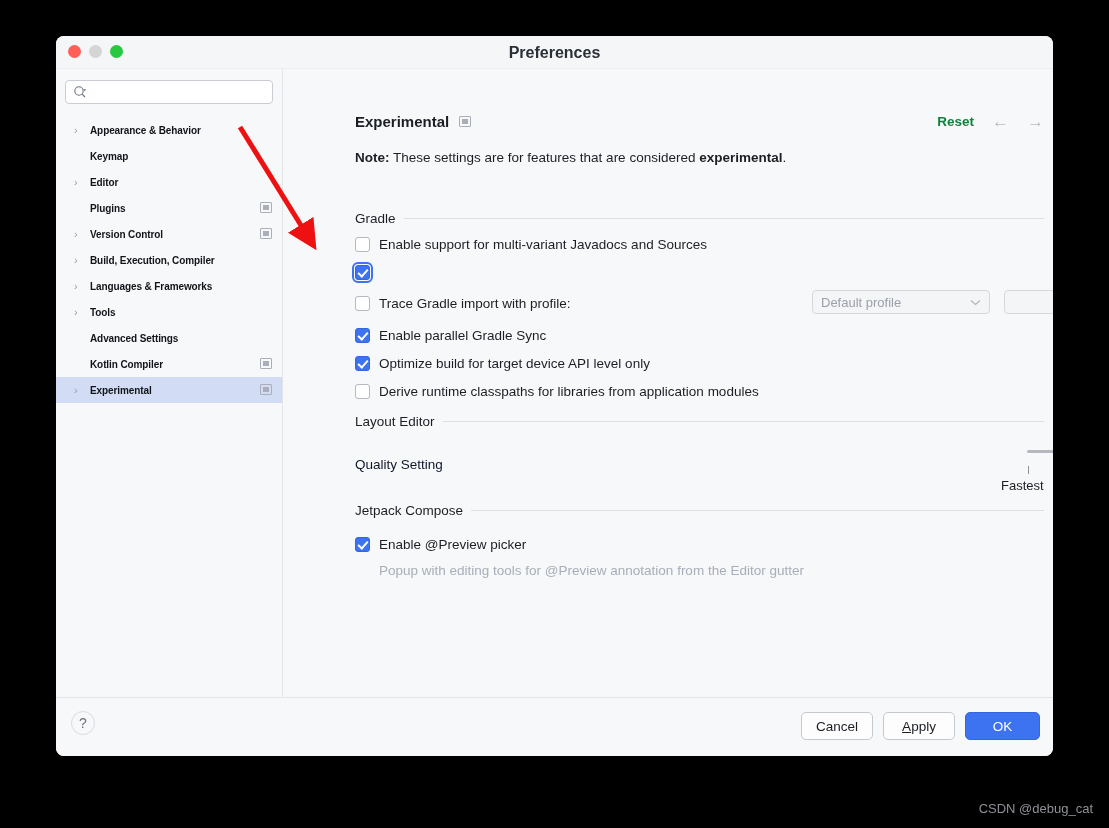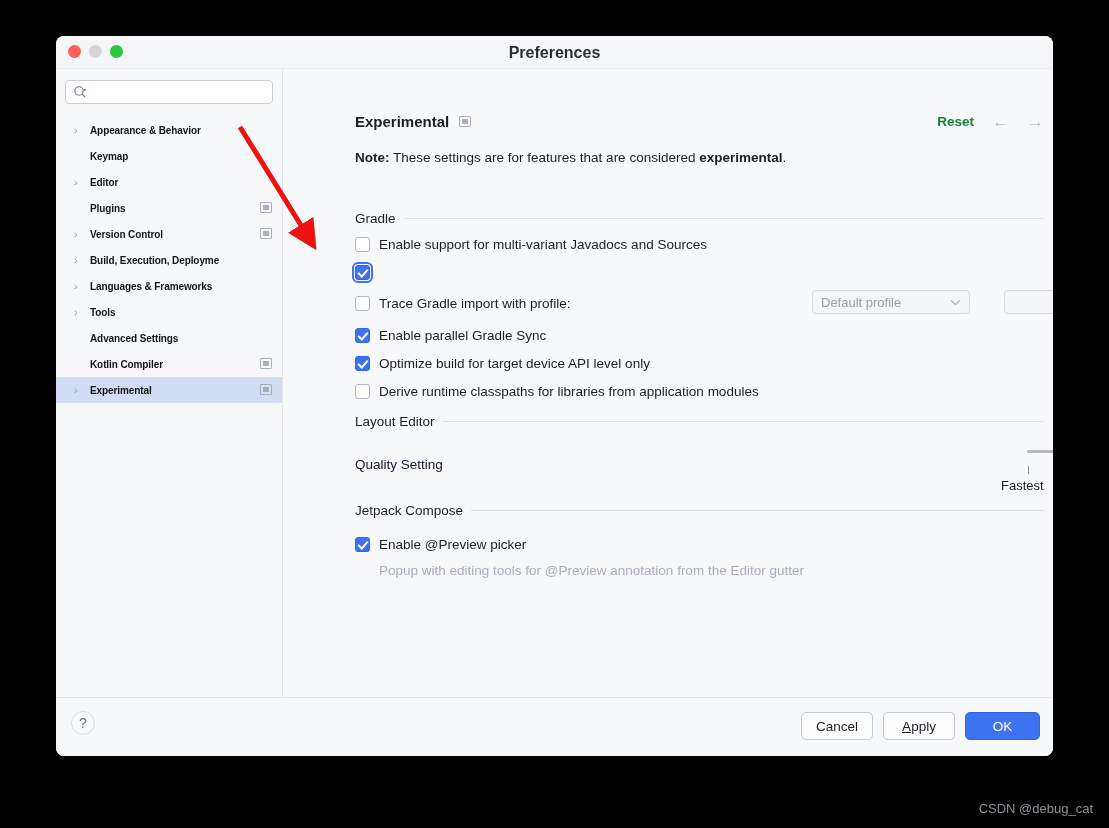--- a/index.html
+++ b/index.html
@@ -298,21 +298,21 @@
   }
   .cb-label {
     font-size: 13.5px;
     color: #1b1f24;
     white-space: nowrap;
   }
 
   
   .combo {
     position: absolute;
-    width: 158px;
+    width: 178px;
     height: 24px;
     background: #f4f5f7;
     border: 1px solid #d5d8de;
     border-radius: 4px;
     box-sizing: border-box;
     display: flex;
     align-items: center;
     padding: 0 8px;
     cursor: pointer;
   }
@@ -502,21 +502,21 @@
               <span class="tree-label">Plugins</span>
               <span class="badge-icon"></span>
             </div>
             <div class="tree-item">
               <span class="chev">›</span>
               <span class="tree-label">Version Control</span>
               <span class="badge-icon"></span>
             </div>
             <div class="tree-item">
               <span class="chev">›</span>
-              <span class="tree-label">Build, Execution, Deployme</span>
+              <span class="tree-label">Build, Execution, Compiler</span>
             </div>
             <div class="tree-item">
               <span class="chev">›</span>
               <span class="tree-label">Languages &amp; Frameworks</span>
             </div>
             <div class="tree-item">
               <span class="chev">›</span>
               <span class="tree-label">Tools</span>
             </div>
             <div class="tree-item">

